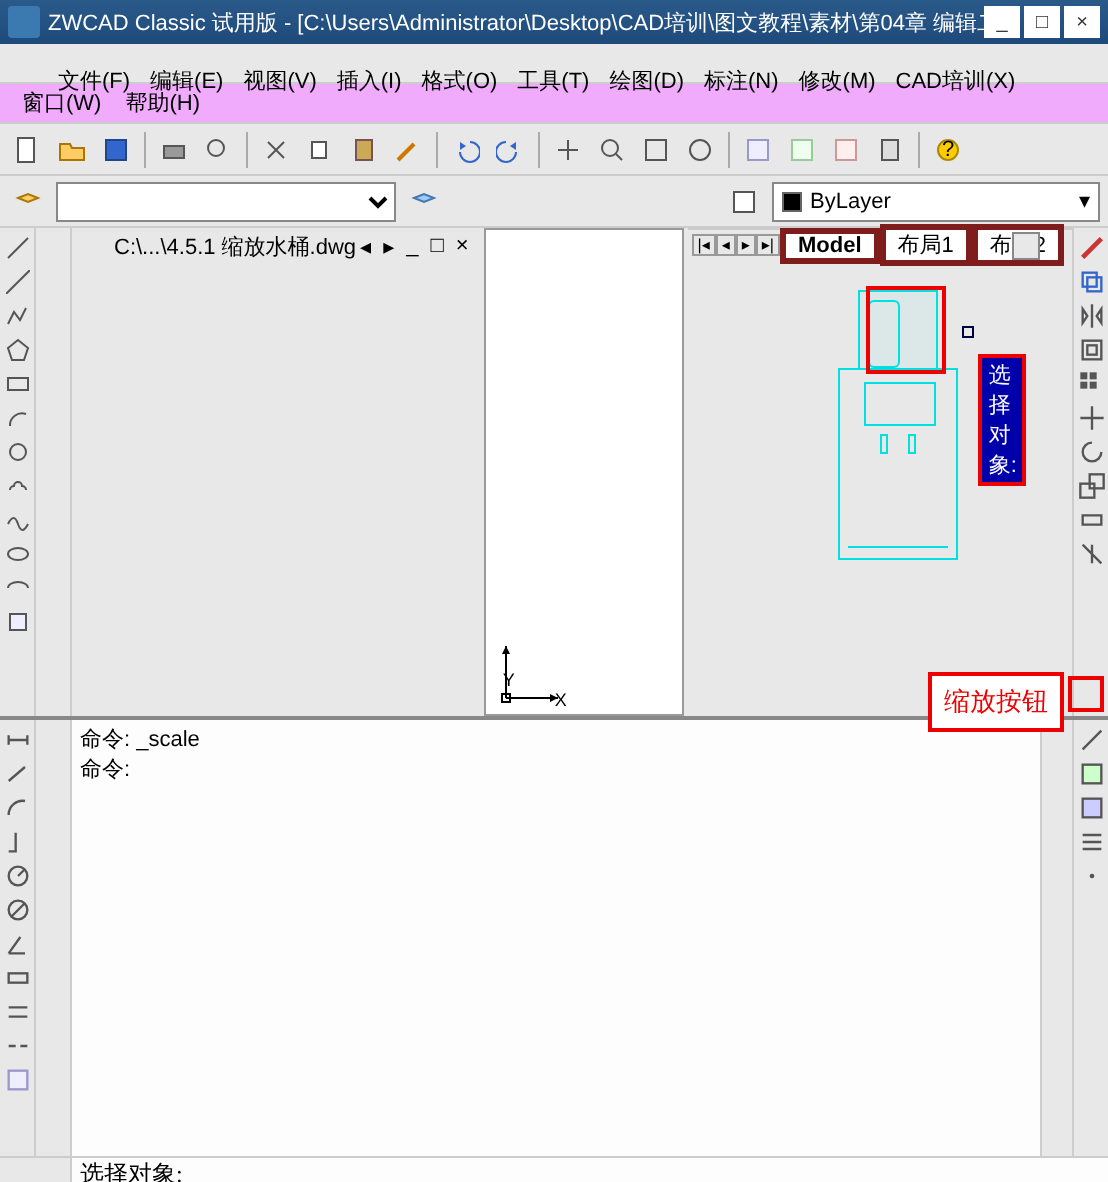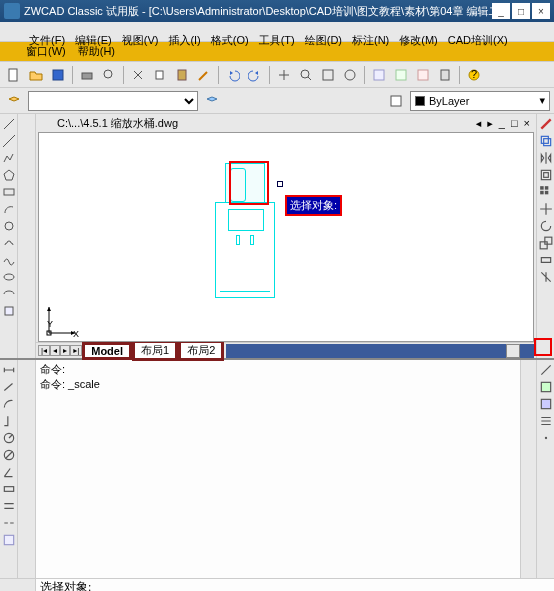--- a/index.html
+++ b/index.html
@@ -9,42 +9,42 @@
 .titlebar .logo { width: 16px; height: 16px; background: #3a7ab0; border-radius: 2px; margin-right: 4px; }
 .titlebar .title { flex: 1; font-size: 11px; white-space: nowrap; overflow: hidden; }
 .titlebar .winbtns { display: flex; gap: 2px; }
 .titlebar .winbtns span { width: 18px; height: 16px; background: #fff; color: #333; display: flex; align-items: center; justify-content: center; cursor: pointer; font-size: 10px; }
 .titlebar .winbtns .close { background: #fff; }
 
 .menubar { background: #e8e8e8; height: 20px; display: flex; align-items: center; padding: 0 4px; border-bottom: 1px solid #ccc; }
 .menubar .logo2 { width: 16px; height: 16px; margin-right: 4px; }
 .menubar span { padding: 0 5px; cursor: pointer; font-size: 11px; margin-top: 17px; }
 
-.menubar2 { background: #eab308; height: 20px; display: flex; align-items: center; padding: 0 20px; border-bottom: 1px solid #ccc; }
+.menubar2 { background: #f0abfc; height: 20px; display: flex; align-items: center; padding: 0 5px; border-bottom: 1px solid #ccc; }
 .menubar2 span { padding: 0 6px; cursor: pointer; }
 
 .toolbar-row { background: #e8e8e8; height: 26px; display: flex; align-items: center; padding: 2px 4px; border-bottom: 1px solid #ccc; gap: 2px; }
 .tbtn { width: 20px; height: 20px; display: flex; align-items: center; justify-content: center; cursor: pointer; border: 1px solid transparent; }
 .tbtn svg { width: 14px; height: 14px; }
 .tsep { width: 1px; height: 18px; background: #aaa; margin: 0 2px; }
 
 .layer-row { background: #e8e8e8; height: 26px; display: flex; align-items: center; padding: 2px 4px; border-bottom: 1px solid #ccc; gap: 4px; }
 .layer-row select, .layer-row input { height: 20px; border: 1px solid #888; background: #fff; font-size: 11px; }
 .layer-row .lselect { width: 170px; }
-.layer-row .bylayer { width: 140px; display: flex; align-items: center; border: 1px solid #888; background: #fff; padding: 0 4px; height: 20px; }
+.layer-row .bylayer { width: 164px; display: flex; align-items: center; border: 1px solid #888; background: #fff; padding: 0 4px; height: 20px; }
 .layer-row .bylayer .swatch { width: 10px; height: 10px; background: #000; border: 1px solid #666; margin-right: 4px; }
 
 .workspace { display: flex; height: 244px; position: relative; }
 .ltoolbar, .ltoolbar2 { width: 18px; background: #e8e8e8; border-right: 1px solid #ccc; display: flex; flex-direction: column; align-items: center; padding-top: 2px; gap: 1px; }
 .ltoolbar .tbtn, .ltoolbar2 .tbtn { width: 16px; height: 16px; }
 .ltoolbar svg, .ltoolbar2 svg { width: 12px; height: 12px; }
 .rtoolbar { width: 18px; background: #e8e8e8; border-left: 1px solid #ccc; display: flex; flex-direction: column; align-items: center; padding-top: 2px; gap: 1px; }
 .rtoolbar .tbtn { width: 16px; height: 16px; }
 
-.doc-area { flex: 1; background: #e8e8e8; position: relative; display: flex; flex-direction: column; }
+.doc-area { flex: 1; background: #e8e8e8; position: relative; display: flex; flex-direction: row; }
 .doc-tab { height: 18px; display: flex; align-items: center; padding: 0 4px; font-size: 11px; }
 .doc-tab .icon { width: 14px; height: 14px; margin-right: 3px; }
 .doc-tab .controls { margin-left: auto; display: flex; gap: 2px; font-size: 10px; }
 .doc-tab .controls span { cursor: pointer; padding: 0 2px; }
 
 .canvas-wrap { flex: 1; background: #fff; position: relative; margin: 0 2px; border: 1px solid #999; }
 .canvas { position: absolute; inset: 0; }
 
 .water-disp { position: absolute; left: 186px; top: 30px; }
 .water-top { width: 40px; height: 40px; border: 1px solid #00e0e0; background: rgba(0,224,224,0.05); position: relative; }
@@ -429,20 +429,21 @@
           <path d="M2 4h8v4H2z" stroke="#555" fill="none"></path>
         </svg>
       </div>
     <div class="tbtn">
         <svg viewBox="0 0 12 12">
           <path d="M2 2l8 8M6 2v8" stroke="#555"></path>
         </svg>
       </div>
   </div>
 
+  <div class="scale-label-box">缩放按钮</div>
   <div class="scale-btn-box"></div>
 </div>
 
 <div class="cmd-area">
   <div class="cmd-ltb">
     <div class="tbtn">
         <svg viewBox="0 0 12 12">
           <path d="M2 6h8M2 4v4M10 4v4" stroke="#555"></path>
         </svg>
       </div>
@@ -494,22 +495,22 @@
         </svg>
       </div>
     <div class="tbtn">
         <svg viewBox="0 0 12 12">
           <rect x="2" y="2" width="8" height="8" fill="#eef" stroke="#99c"></rect>
         </svg>
       </div>
   </div>
   <div class="cmd-ltb2"></div>
   <div class="cmd-text">
+    <div>命令: _scale</div>
     <div>命令:</div>
-    <div>命令: _scale</div>
   </div>
   <div class="cmd-scroll"></div>
   <div class="cmd-rtb">
     <div class="tbtn">
         <svg viewBox="0 0 12 12">
           <path d="M2 10L10 2" stroke="#555"></path>
         </svg>
       </div>
     <div class="tbtn">
         <svg viewBox="0 0 12 12">

